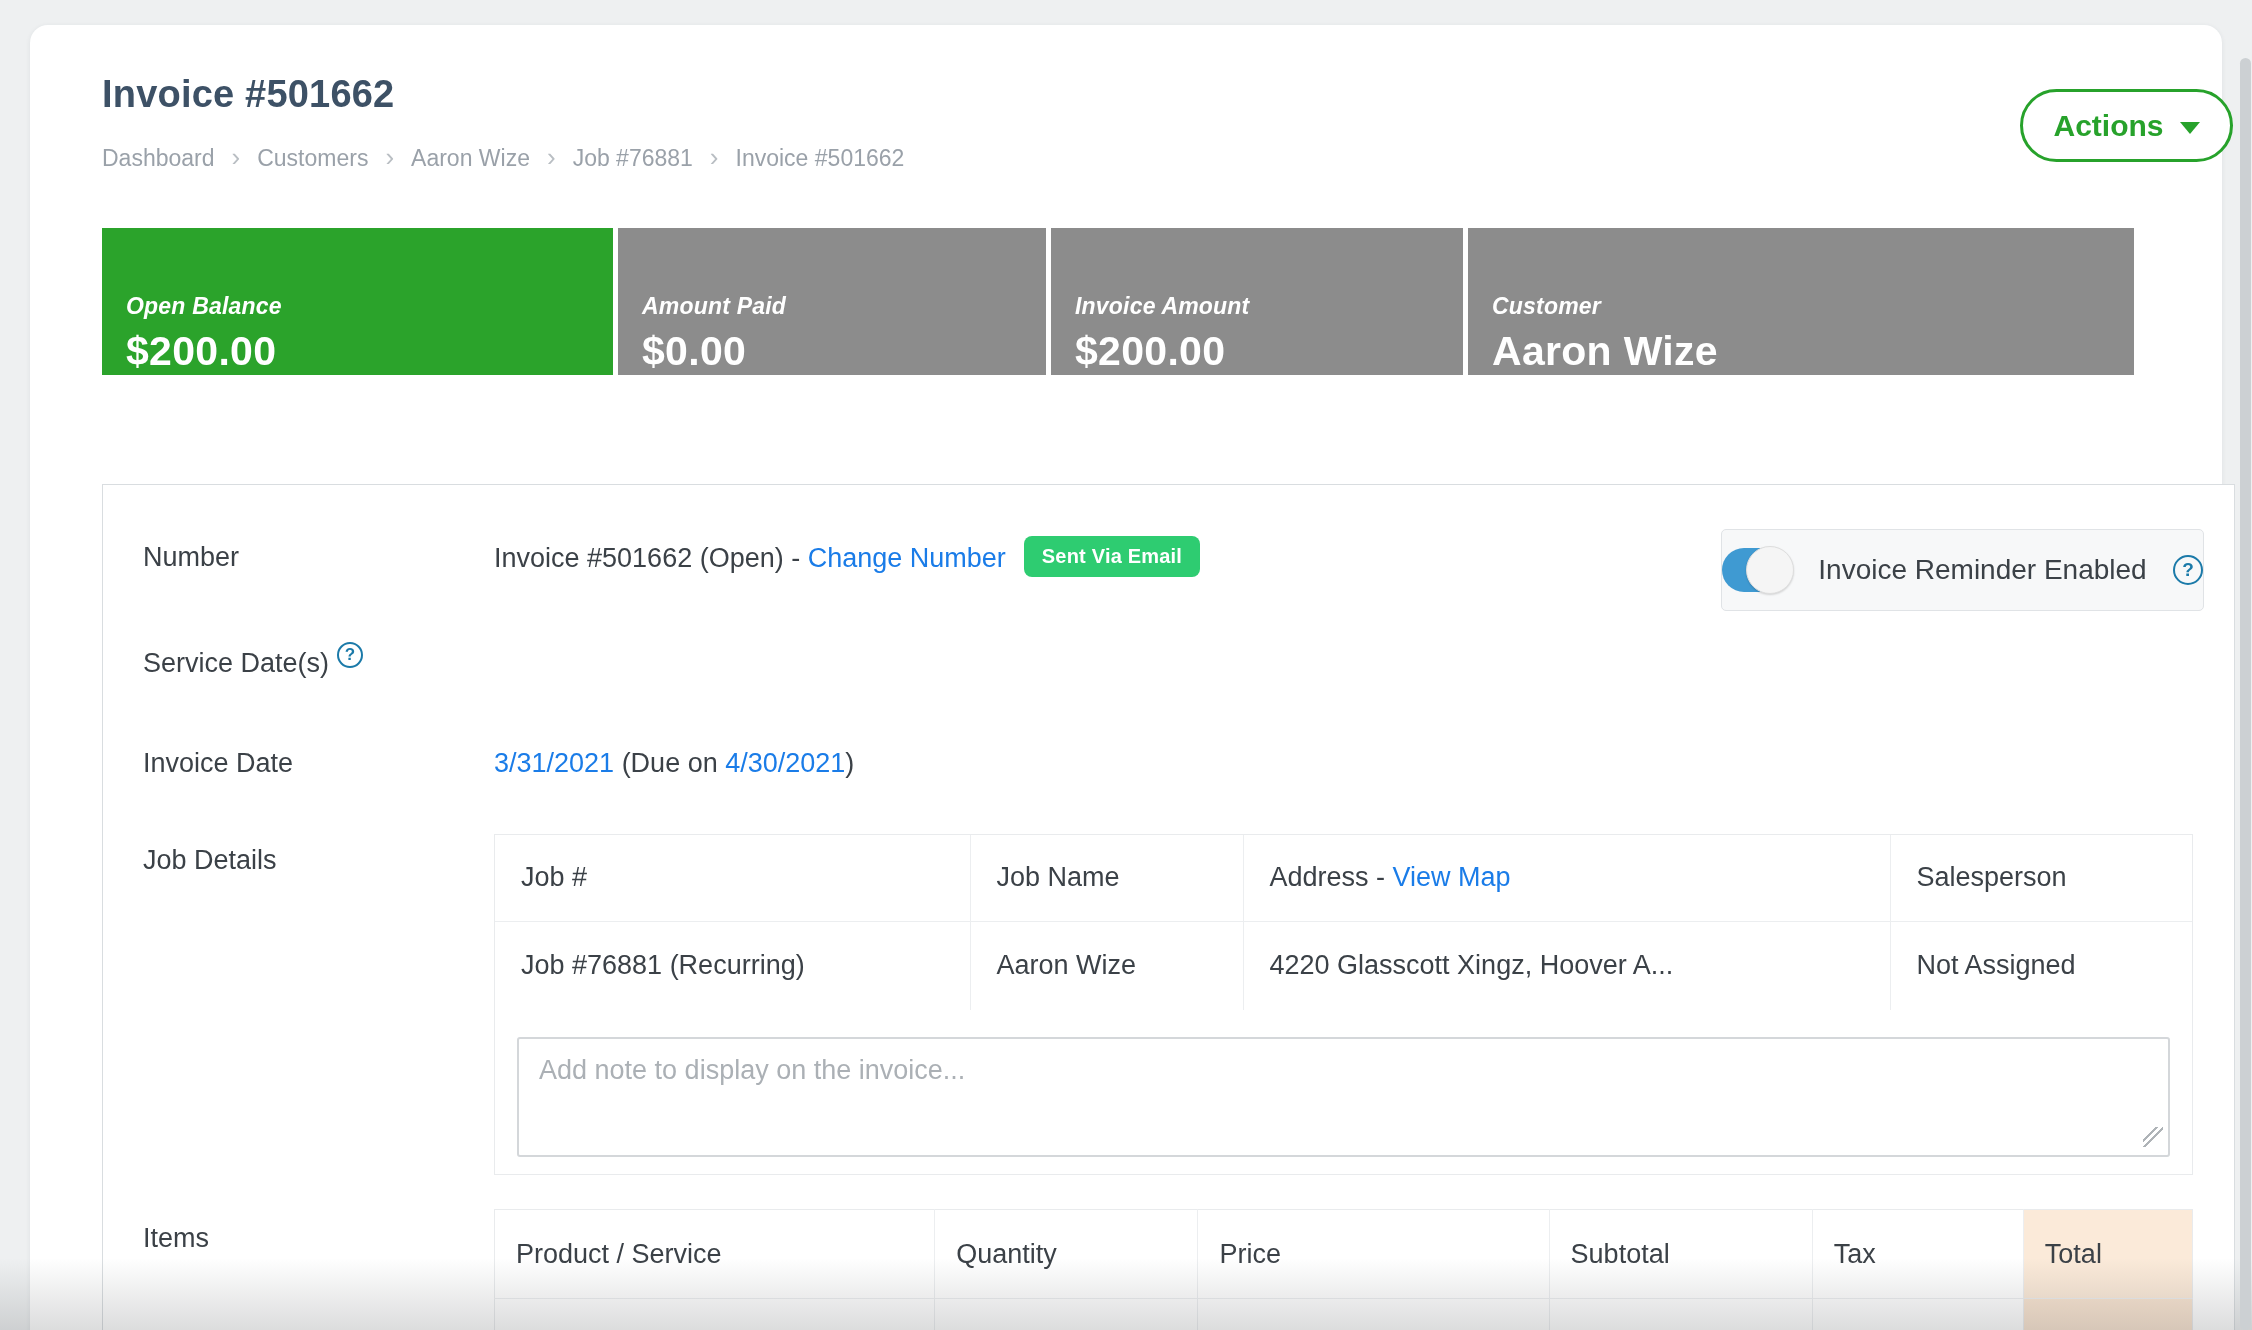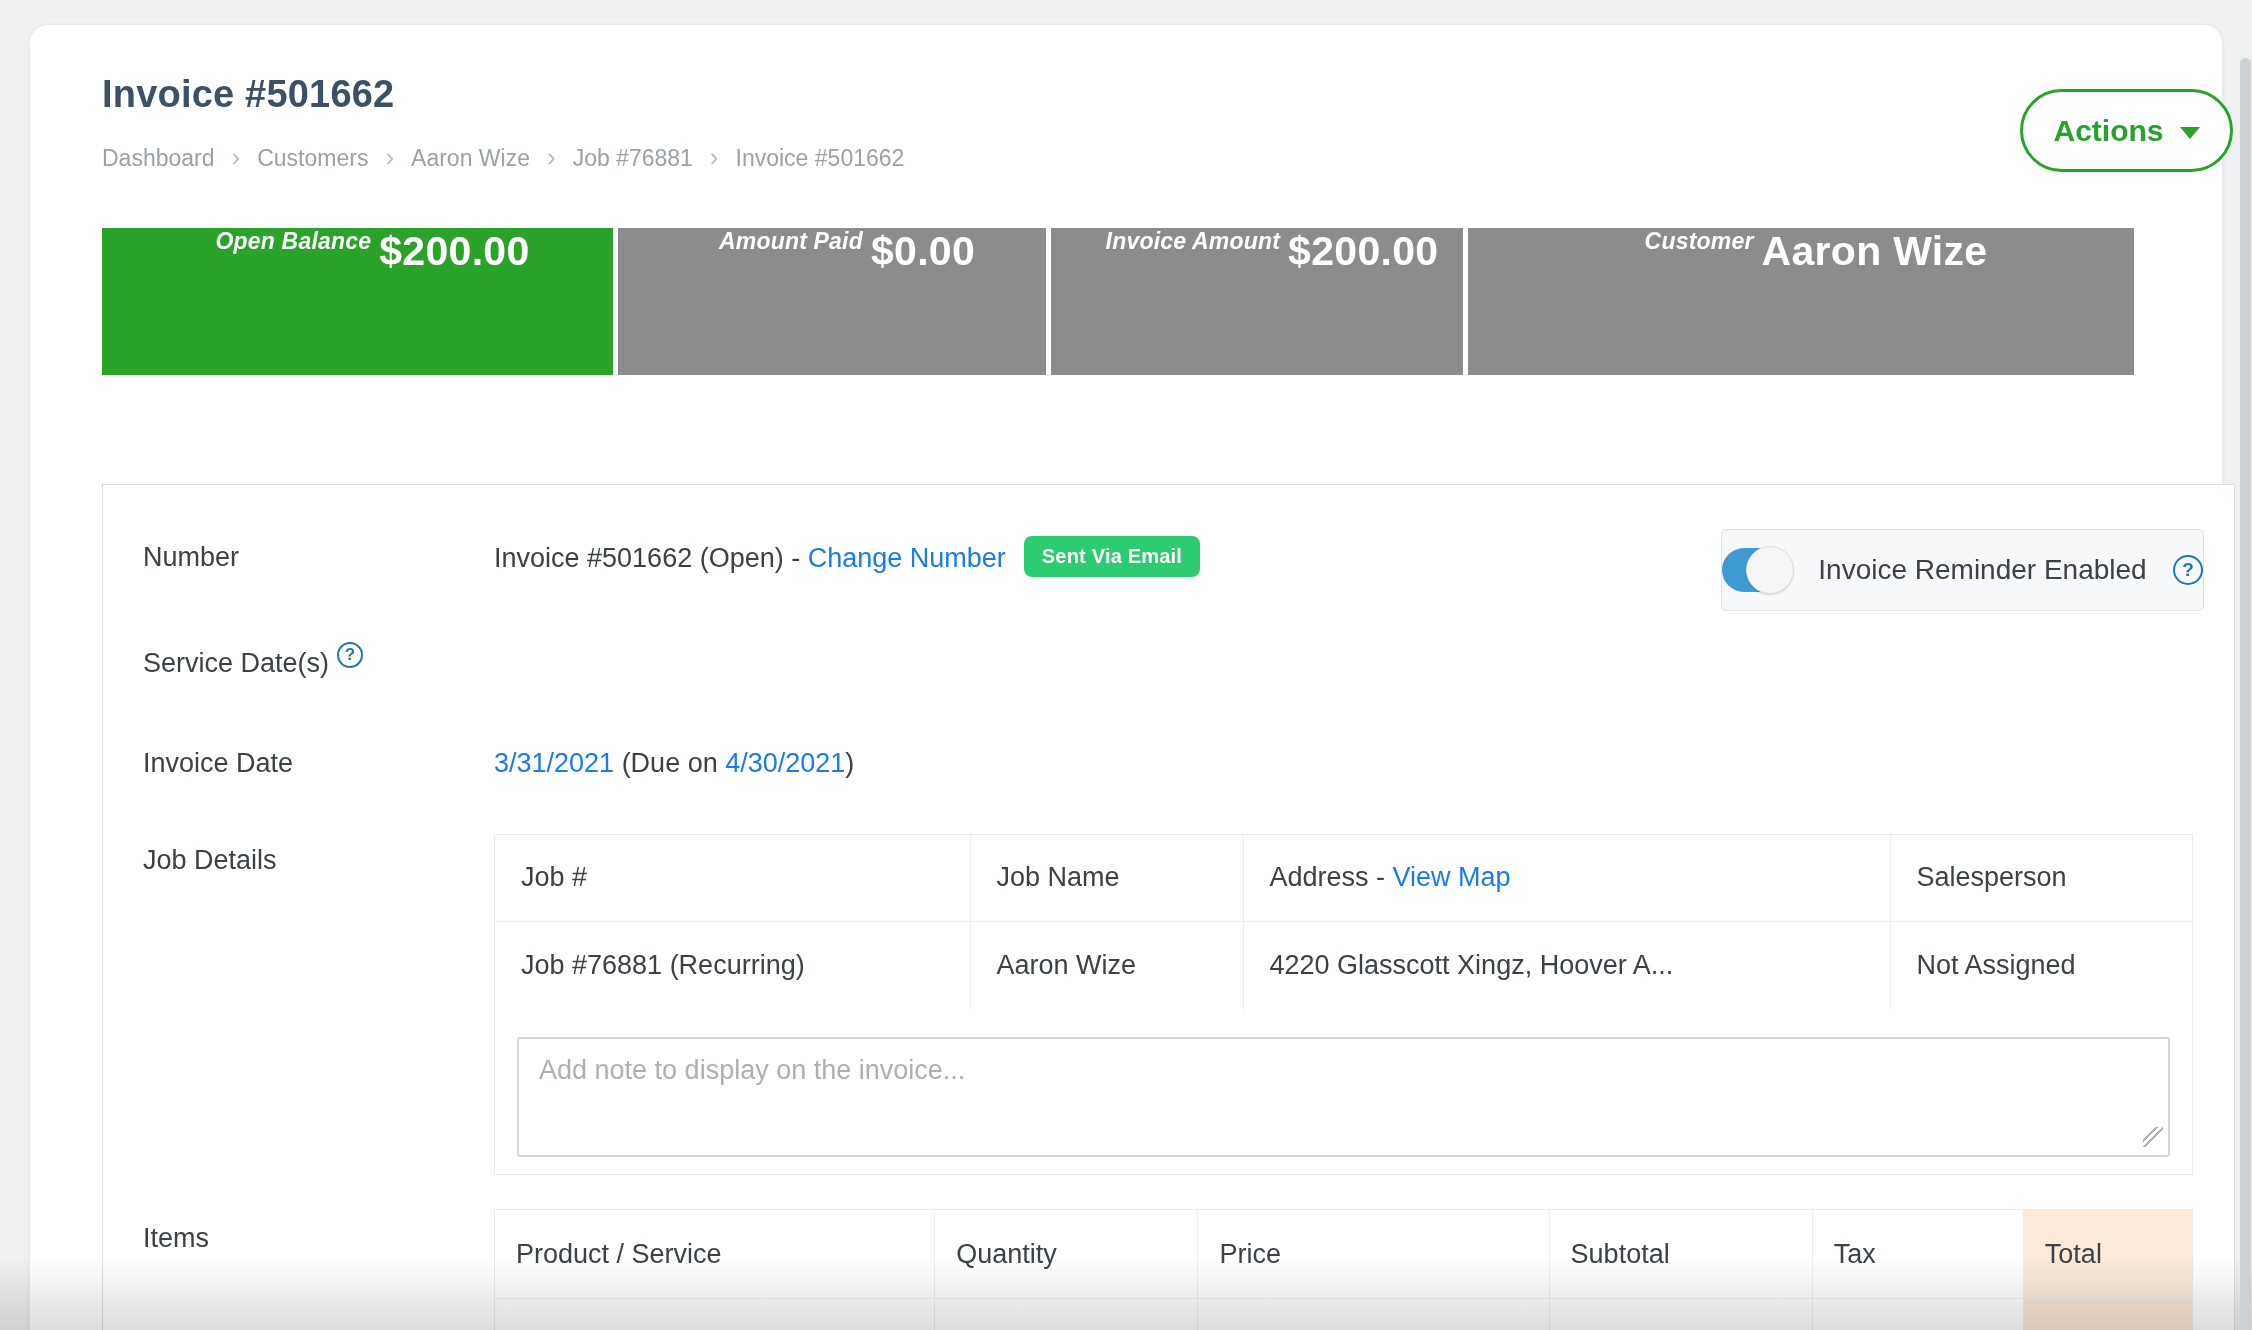--- a/index.html
+++ b/index.html
@@ -19,34 +19,34 @@
     position:absolute;left:72px;top:48px;margin:0;
     font-size:38px;font-weight:700;color:#3d5166;letter-spacing:.2px;
   }
   .breadcrumb{
     position:absolute;left:72px;top:120px;font-size:23px;color:#9aa1a9;
     display:flex;align-items:center;gap:17px;white-space:nowrap;
   }
   .crumb{cursor:pointer;}
   .crumb-sep{color:#b9bec3;font-size:26px;line-height:1;transform:translateY(-2px);}
   .actions-button{
-    position:absolute;left:1990px;top:64px;width:213px;height:83px;
+    position:absolute;left:1990px;top:64px;width:213px;height:73px;
     border:3.5px solid #27a22b;border-radius:42px;background:#fff;color:#27a22b;
     font-size:30px;font-weight:600;display:flex;align-items:center;justify-content:center;gap:16px;
     cursor:pointer;
   }
   .caret-down{
     width:0;height:0;border-left:10px solid transparent;border-right:10px solid transparent;
     border-top:12px solid #27a22b;margin-top:4px;
   }
   
   .cards-row{position:absolute;left:72px;top:203px;width:2133px;height:147px;display:flex;gap:5px;}
   .summary-card{
-    display:flex;flex-direction:row;justify-content:center;gap:8px;
-    padding-left:30px;color:#fff;
+    display:flex;flex-direction:column;justify-content:flex-end;gap:8px;
+    padding-left:24px;color:#fff;
   }
   .summary-card.c0{width:511px;background:#2ba32b;}
   .summary-card.c1{width:428px;background:#8c8c8c;}
   .summary-card.c2{width:412px;background:#8c8c8c;}
   .summary-card.c3{width:666px;background:#8c8c8c;}
   .summary-label{font-size:23px;font-style:italic;font-weight:600;letter-spacing:.2px;}
   .summary-value{font-size:41px;font-weight:700;letter-spacing:.3px;}
   
   .tabs-row{position:absolute;left:72px;top:386px;height:75px;display:flex;z-index:3;}
   .tab{display:flex;align-items:center;justify-content:center;font-size:26px;cursor:pointer;white-space:nowrap;}

